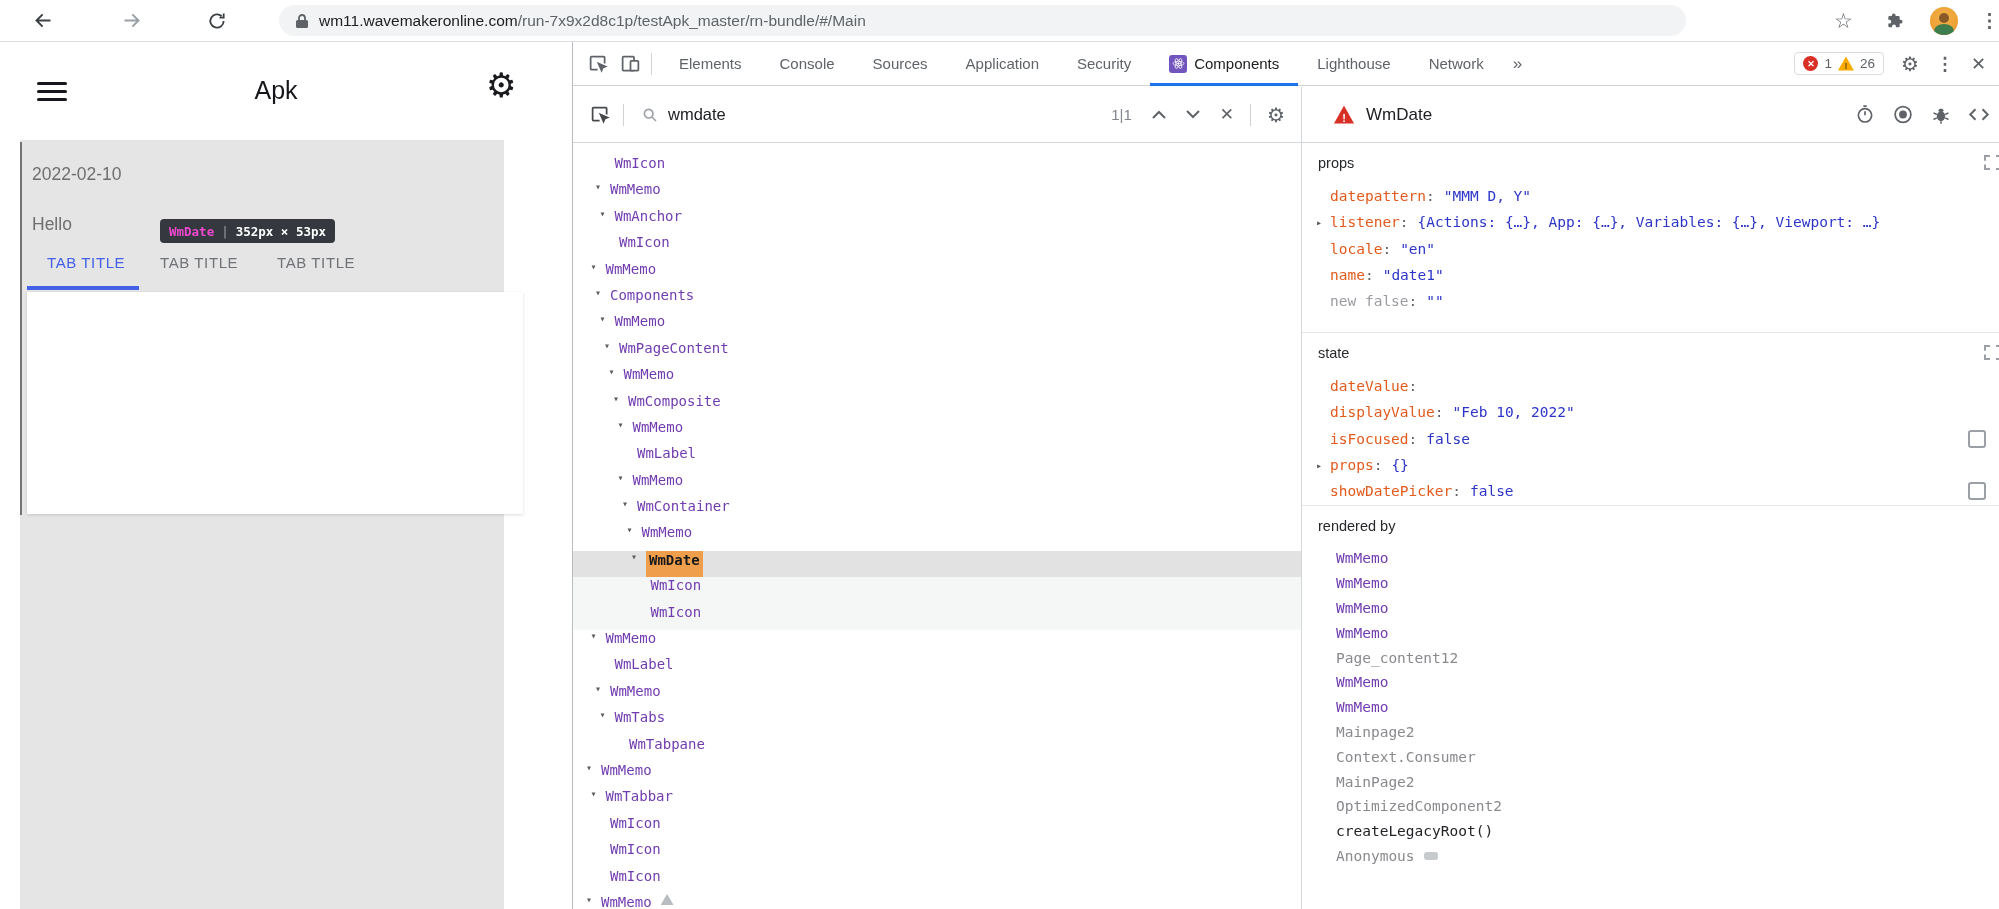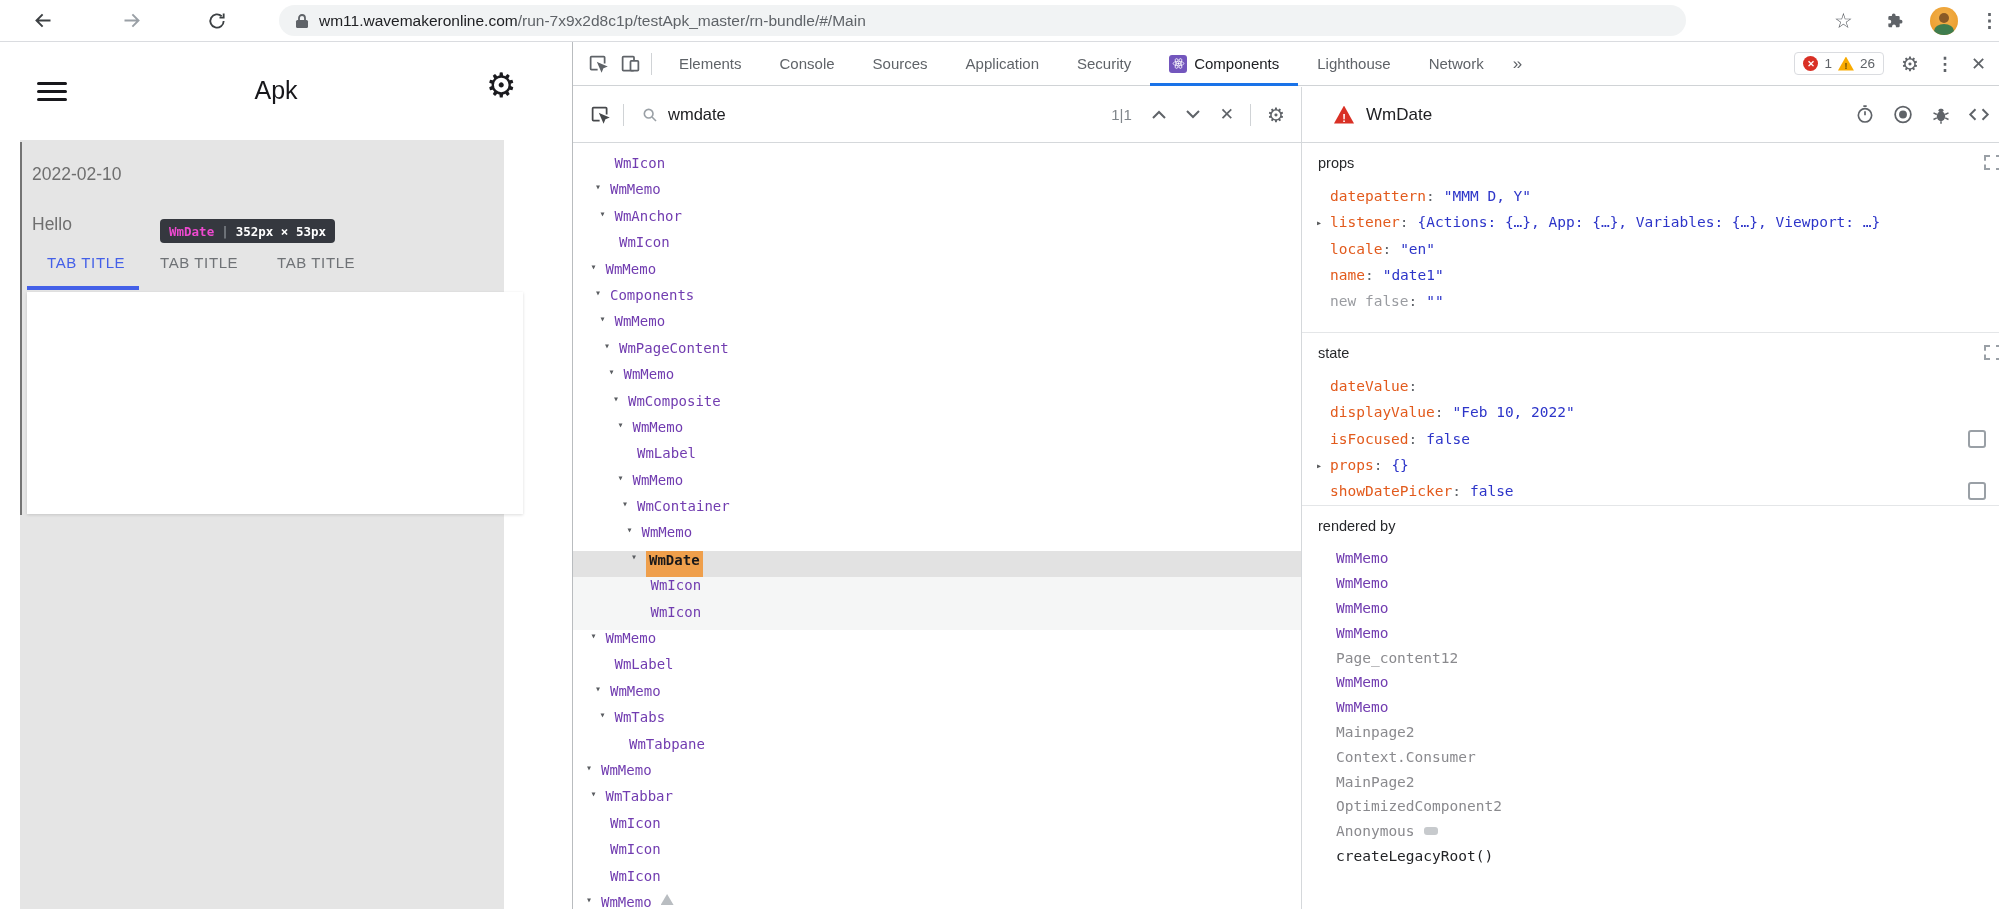--- a/index.html
+++ b/index.html
@@ -540,23 +540,23 @@
             <div class="rb-row">
               <span class="rb-muted">Context.Consumer</span>
             </div>
             <div class="rb-row">
               <span class="rb-muted">MainPage2</span>
             </div>
             <div class="rb-row">
               <span class="rb-muted">OptimizedComponent2</span>
             </div>
             <div class="rb-row">
+              <span class="rb-plain">createLegacyRoot()</span>
+            </div>
+            <div class="rb-row">
               <span class="rb-muted">Anonymous</span>
               <span class="rb-badge"></span>
             </div>
-            <div class="rb-row">
-              <span class="rb-plain">createLegacyRoot()</span>
-            </div>
           </div>
       </div>
     </div>
   </div>
 </div>
 
 </body></html>

